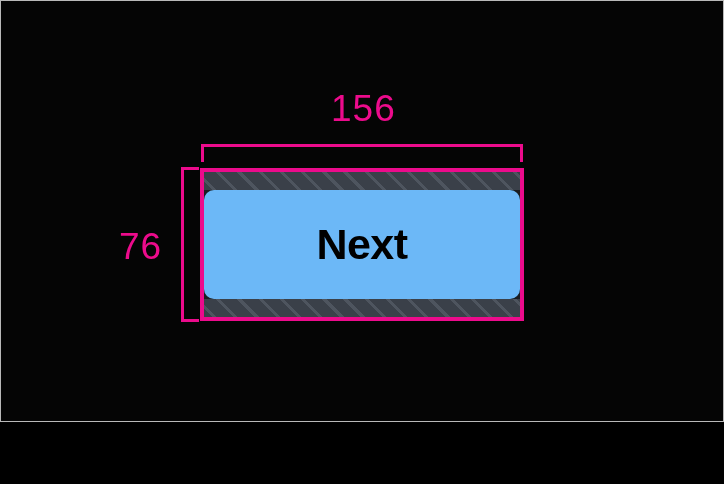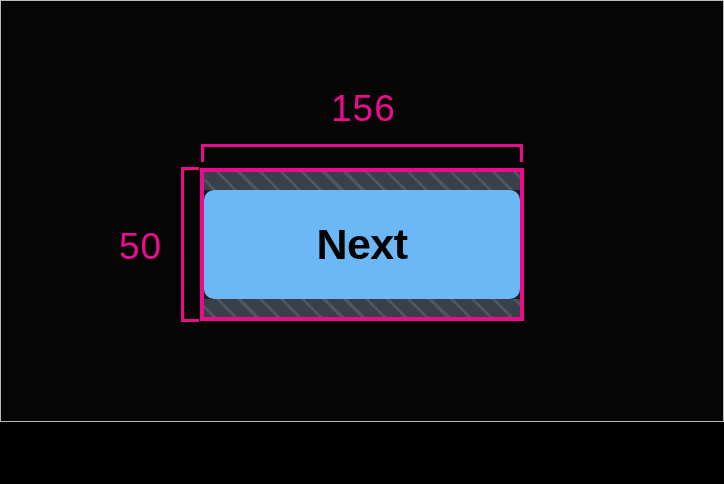--- a/index.html
+++ b/index.html
@@ -124,21 +124,21 @@
 </style>
 </head>
 <body>
 
 <div id="screenshot">
 
   <div class="dim-label" id="width-label">156</div>
 
   <div id="width-bracket"></div>
 
-  <div class="dim-label" id="height-label">50</div>
+  <div class="dim-label" id="height-label">76</div>
 
   <div id="height-bracket"></div>
 
   <div id="element-bounds">
 
     <div class="hatch-band"></div>
 
     <div id="button-next">
       <span id="button-label">Next</span>
     </div>

